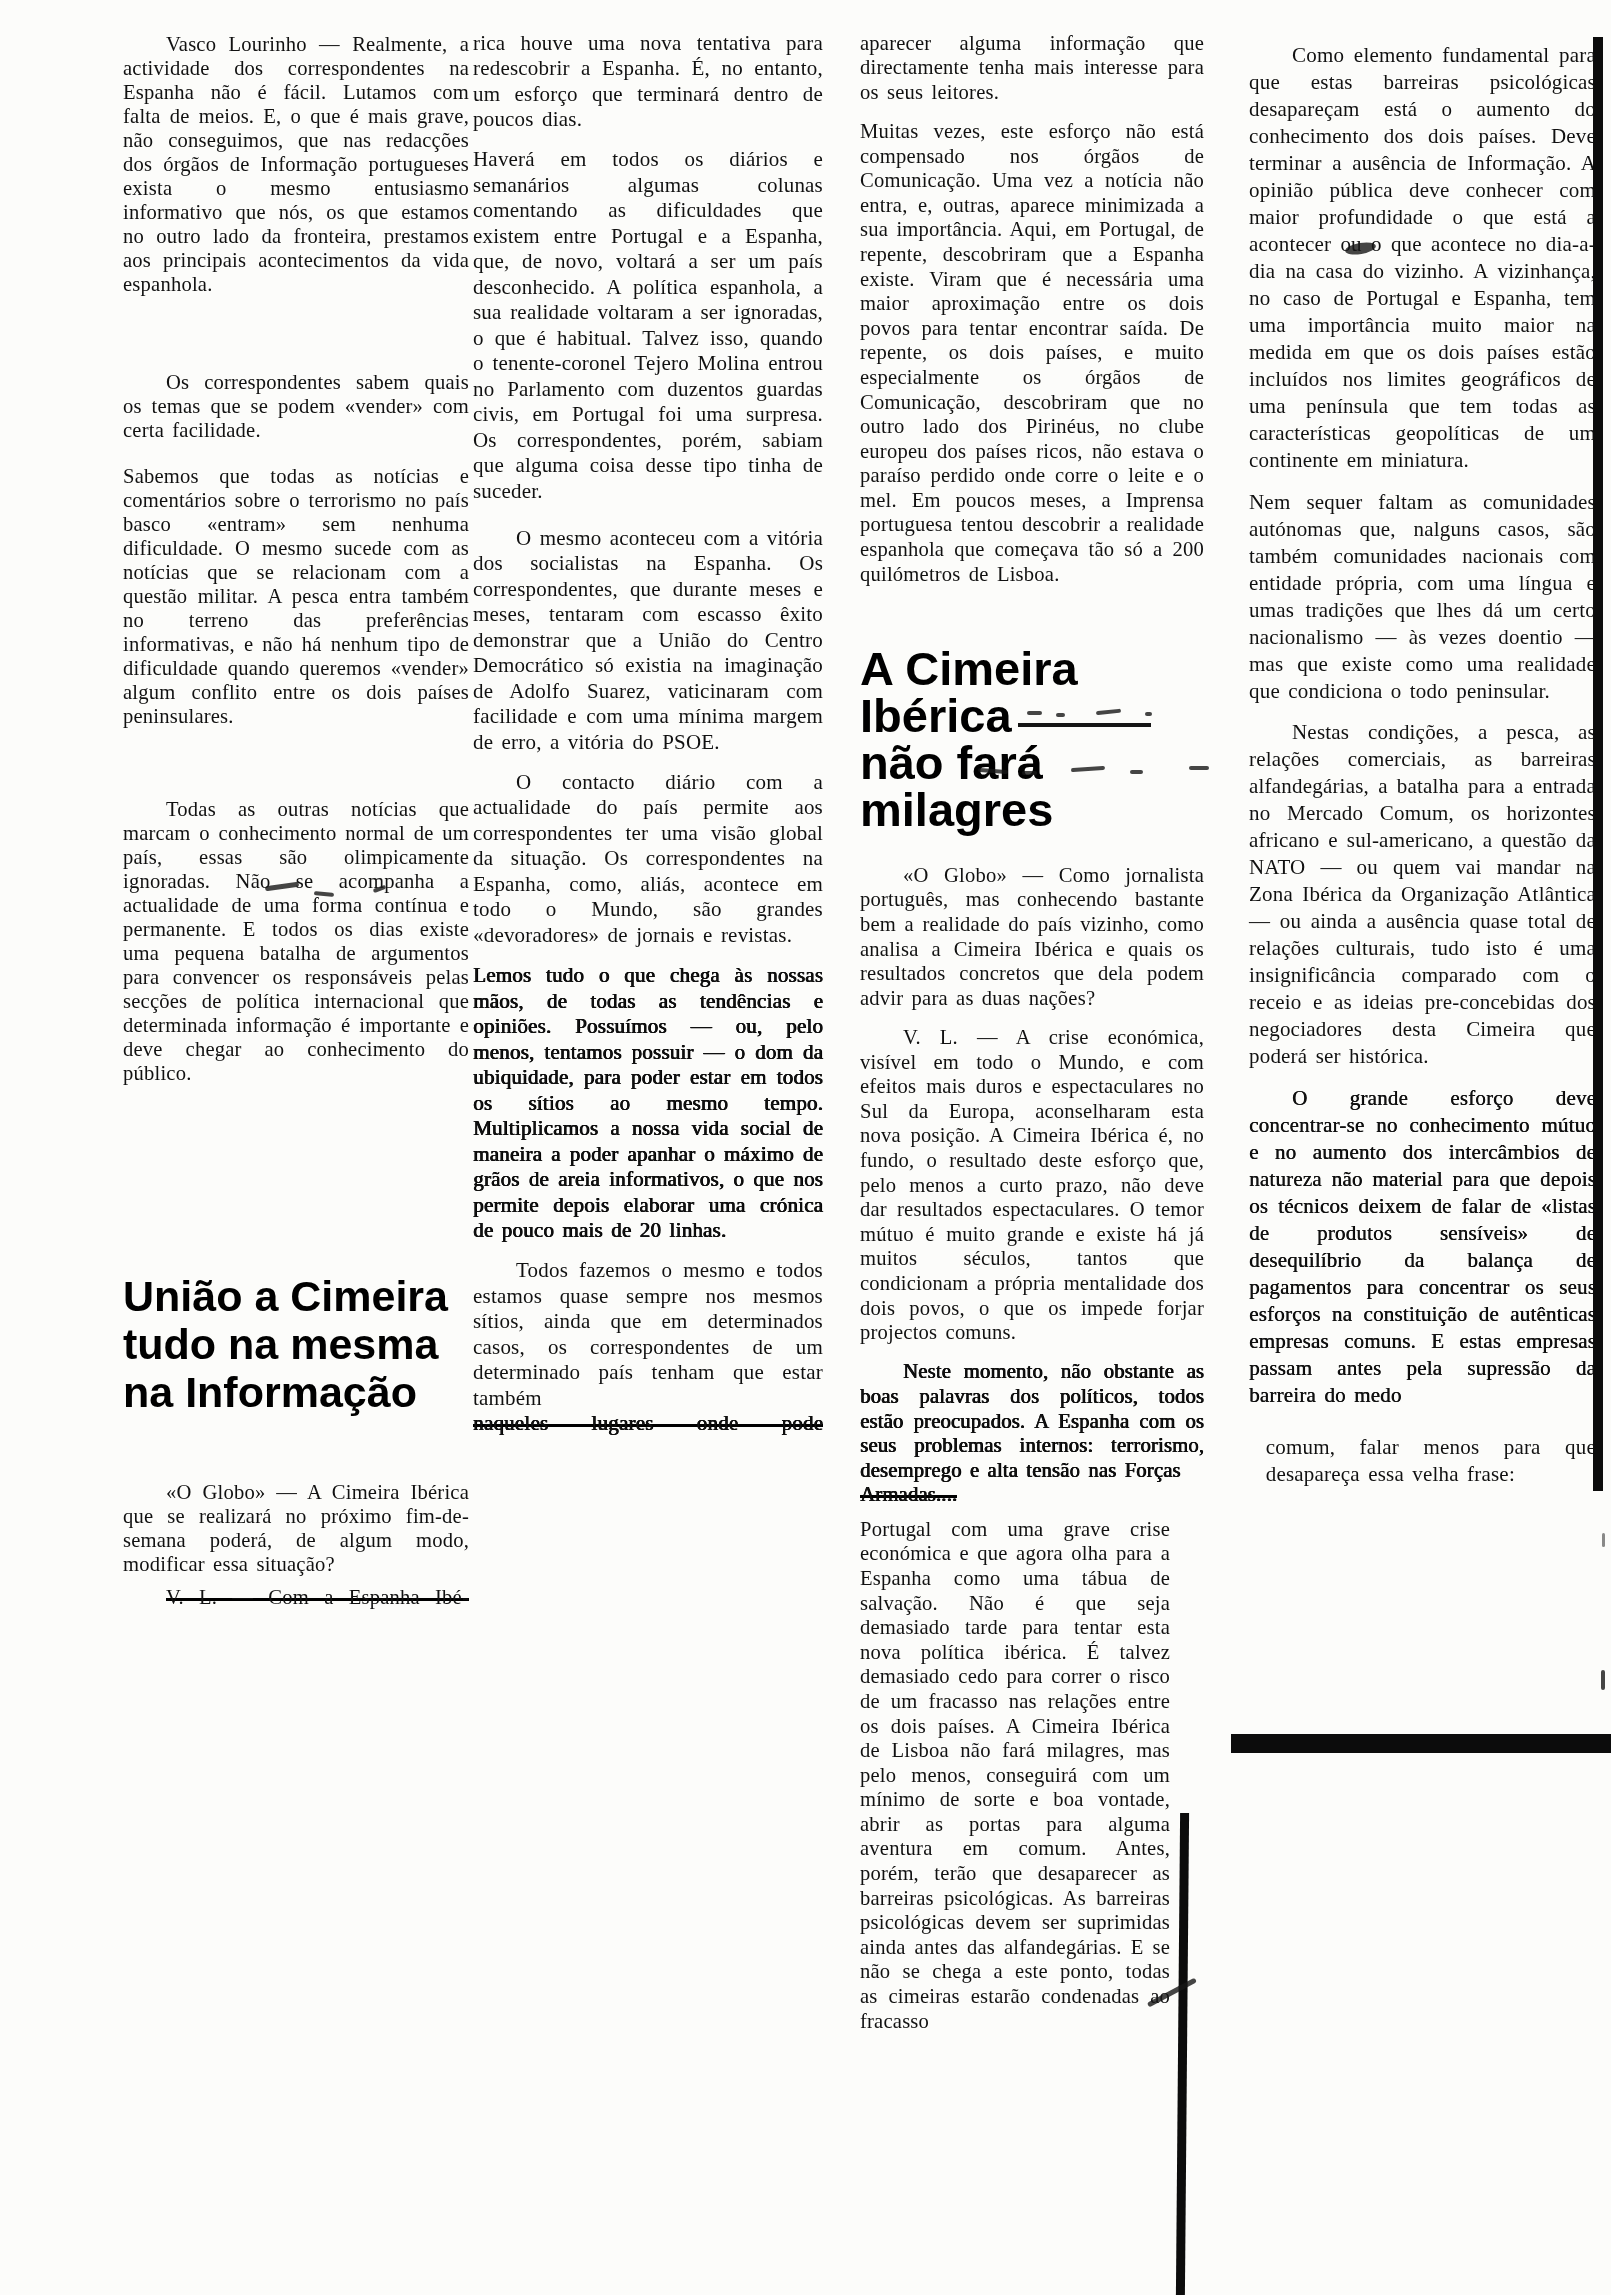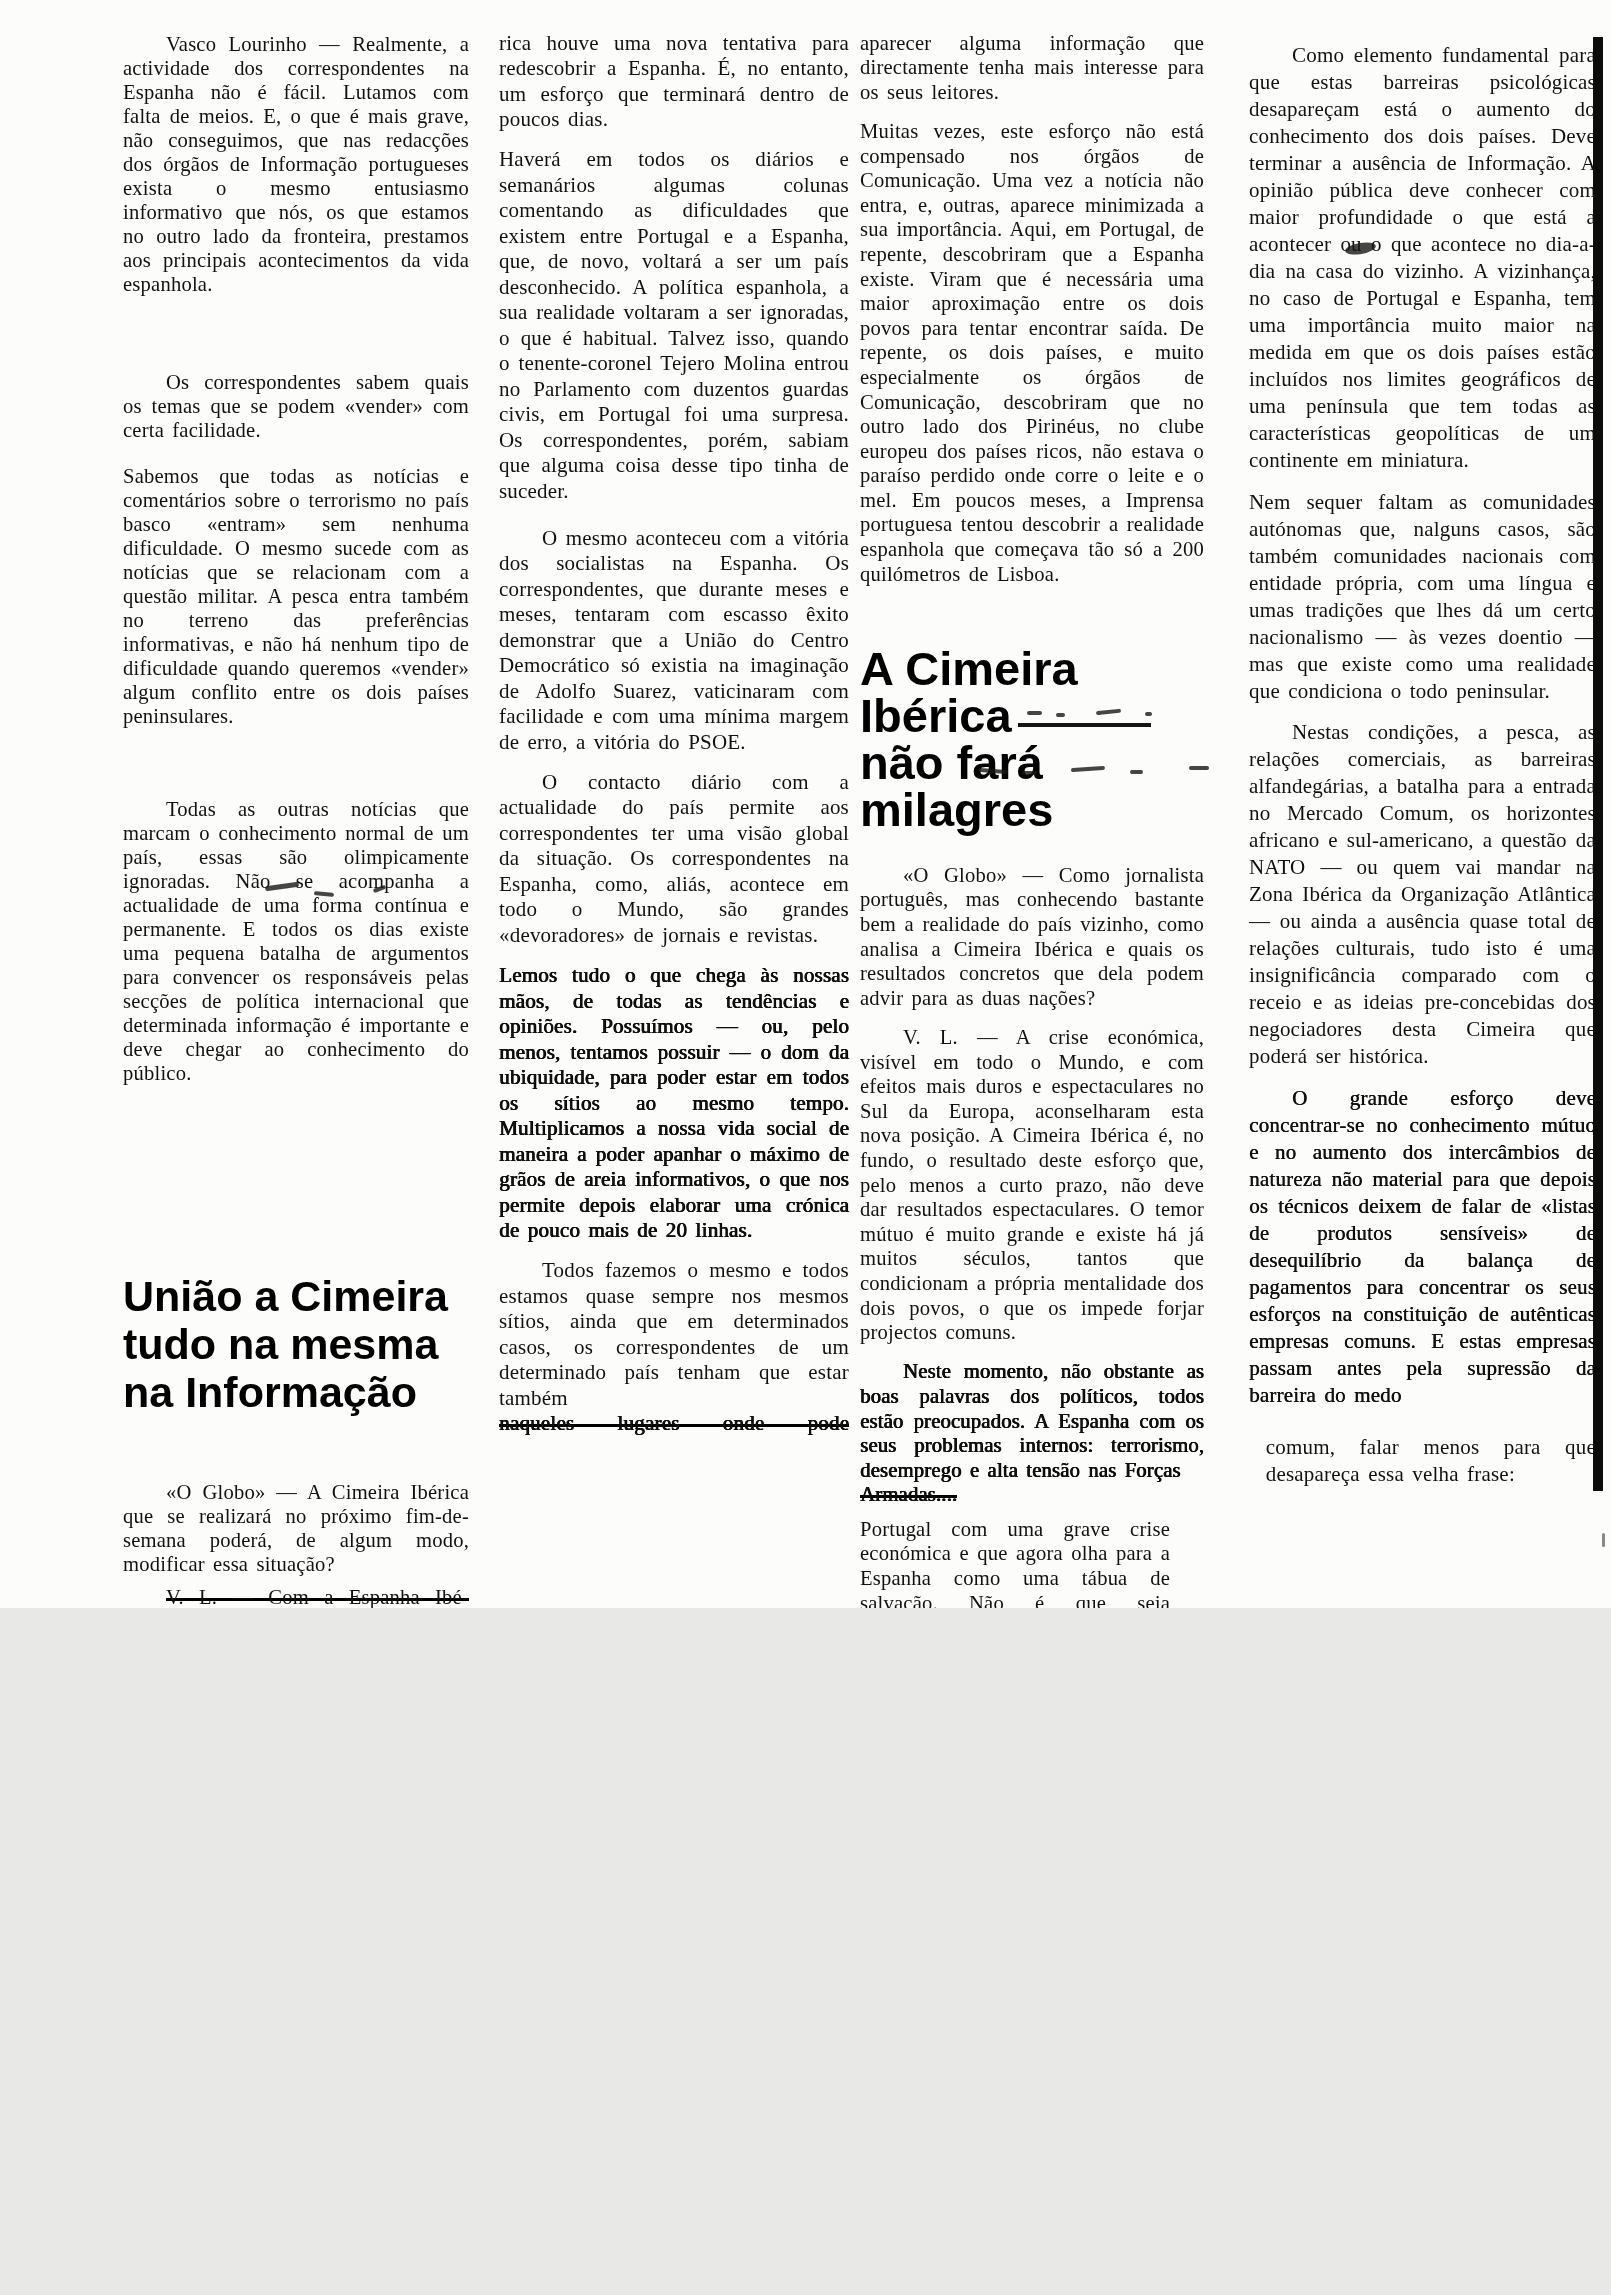--- a/index.html
+++ b/index.html
@@ -1,24 +1,24 @@
 <!DOCTYPE html>
 <html style="font-size:7.9px"><head>
 <meta charset="utf-8">
 <style>
   html,body{margin:0;padding:0;background:#e8e8e6;}
   .page{
-    position:relative; width:1612px; height:1608px; overflow:hidden;
+    position:relative; width:1612px; height:2295px; overflow:hidden;
     background:#fcfcfa; color:#111;
     font-family:"Liberation Serif", serif;
   }
   .col{position:absolute; text-align:justify;}
   .col p{margin:0; word-spacing:2.9px; letter-spacing:0.2px;}
   #col1{left:123px; top:32px;  width:346px; font-size:20.6px; line-height:24px;}
-  #col2{left:499px;top:30.5px;  width:350px; font-size:21px; line-height:25.5px;}
+  #col2{left:473px;top:30.5px;  width:350px; font-size:21px; line-height:25.5px;}
   #col3{left:860px;top:30.5px;  width:344px; font-size:20.6px; line-height:24.6px;}
   #col4{left:1249px;top:42px;  width:347px; font-size:21px; line-height:27px;}
 
   .ind{text-indent:43px;}
   .jlast{text-align-last:justify;}
   .narrow{padding-right:34px;}
   .mt-20{margin-top:9.8px!important;} .mt-30{margin-top:14.7px!important;}
   .mt-36{margin-top:17.7px!important;} .mt-44{margin-top:21.6px!important;}
   .mt-50{margin-top:24.6px!important;}
   .mt-140{margin-top:69px!important;} .mt-150{margin-top:74px!important;}

